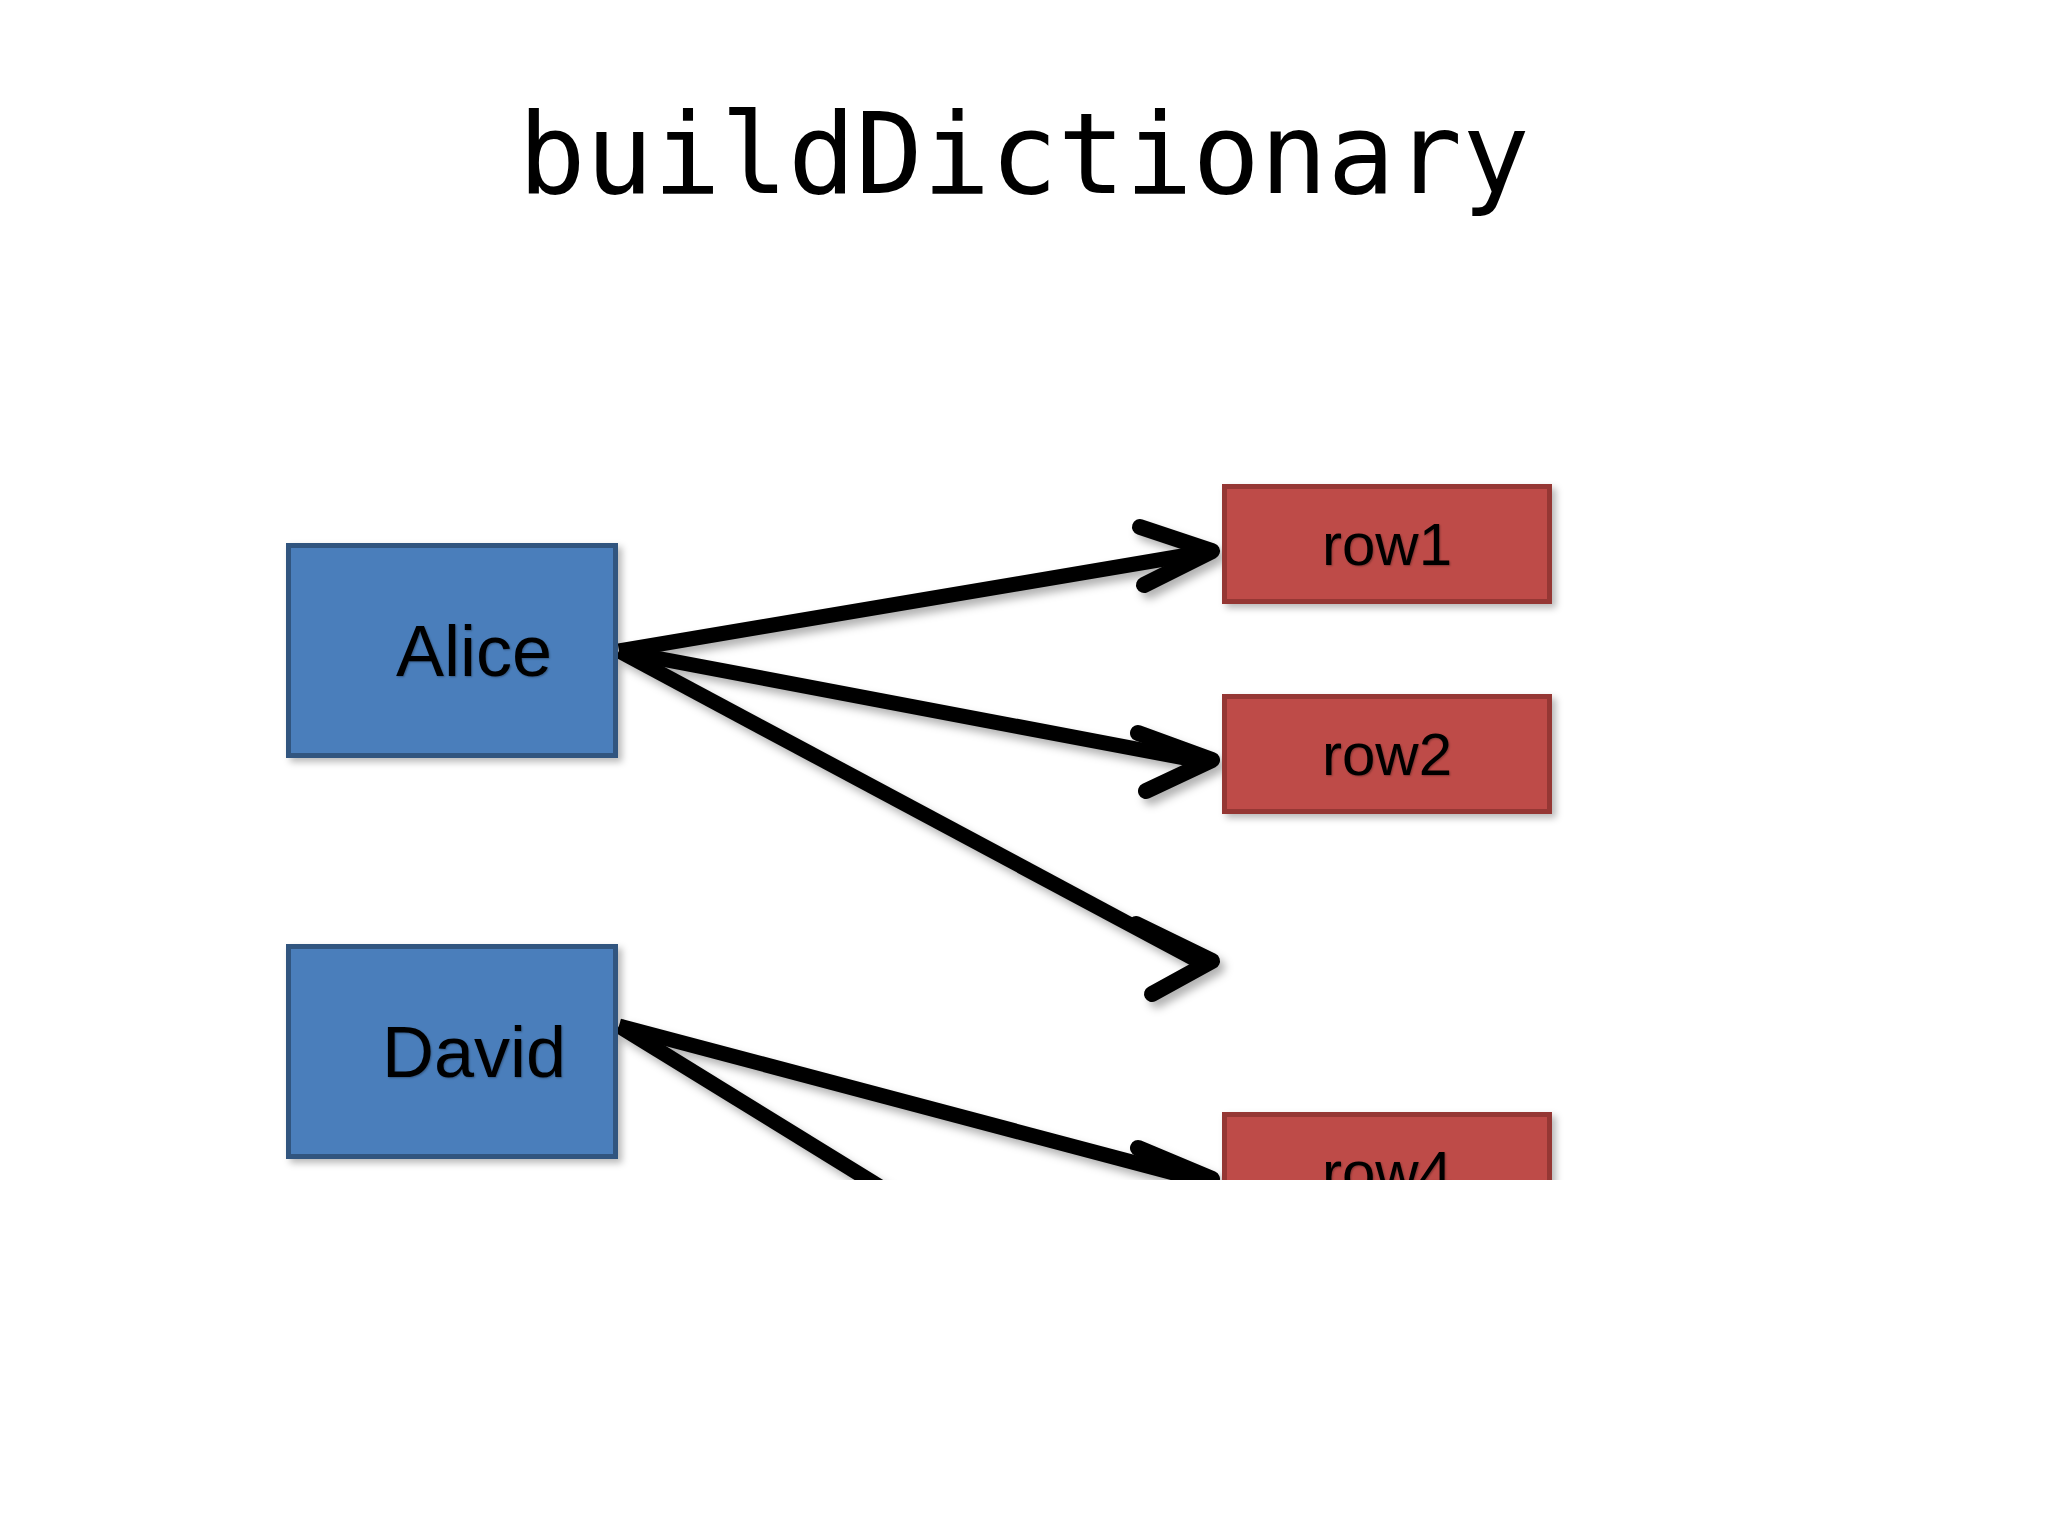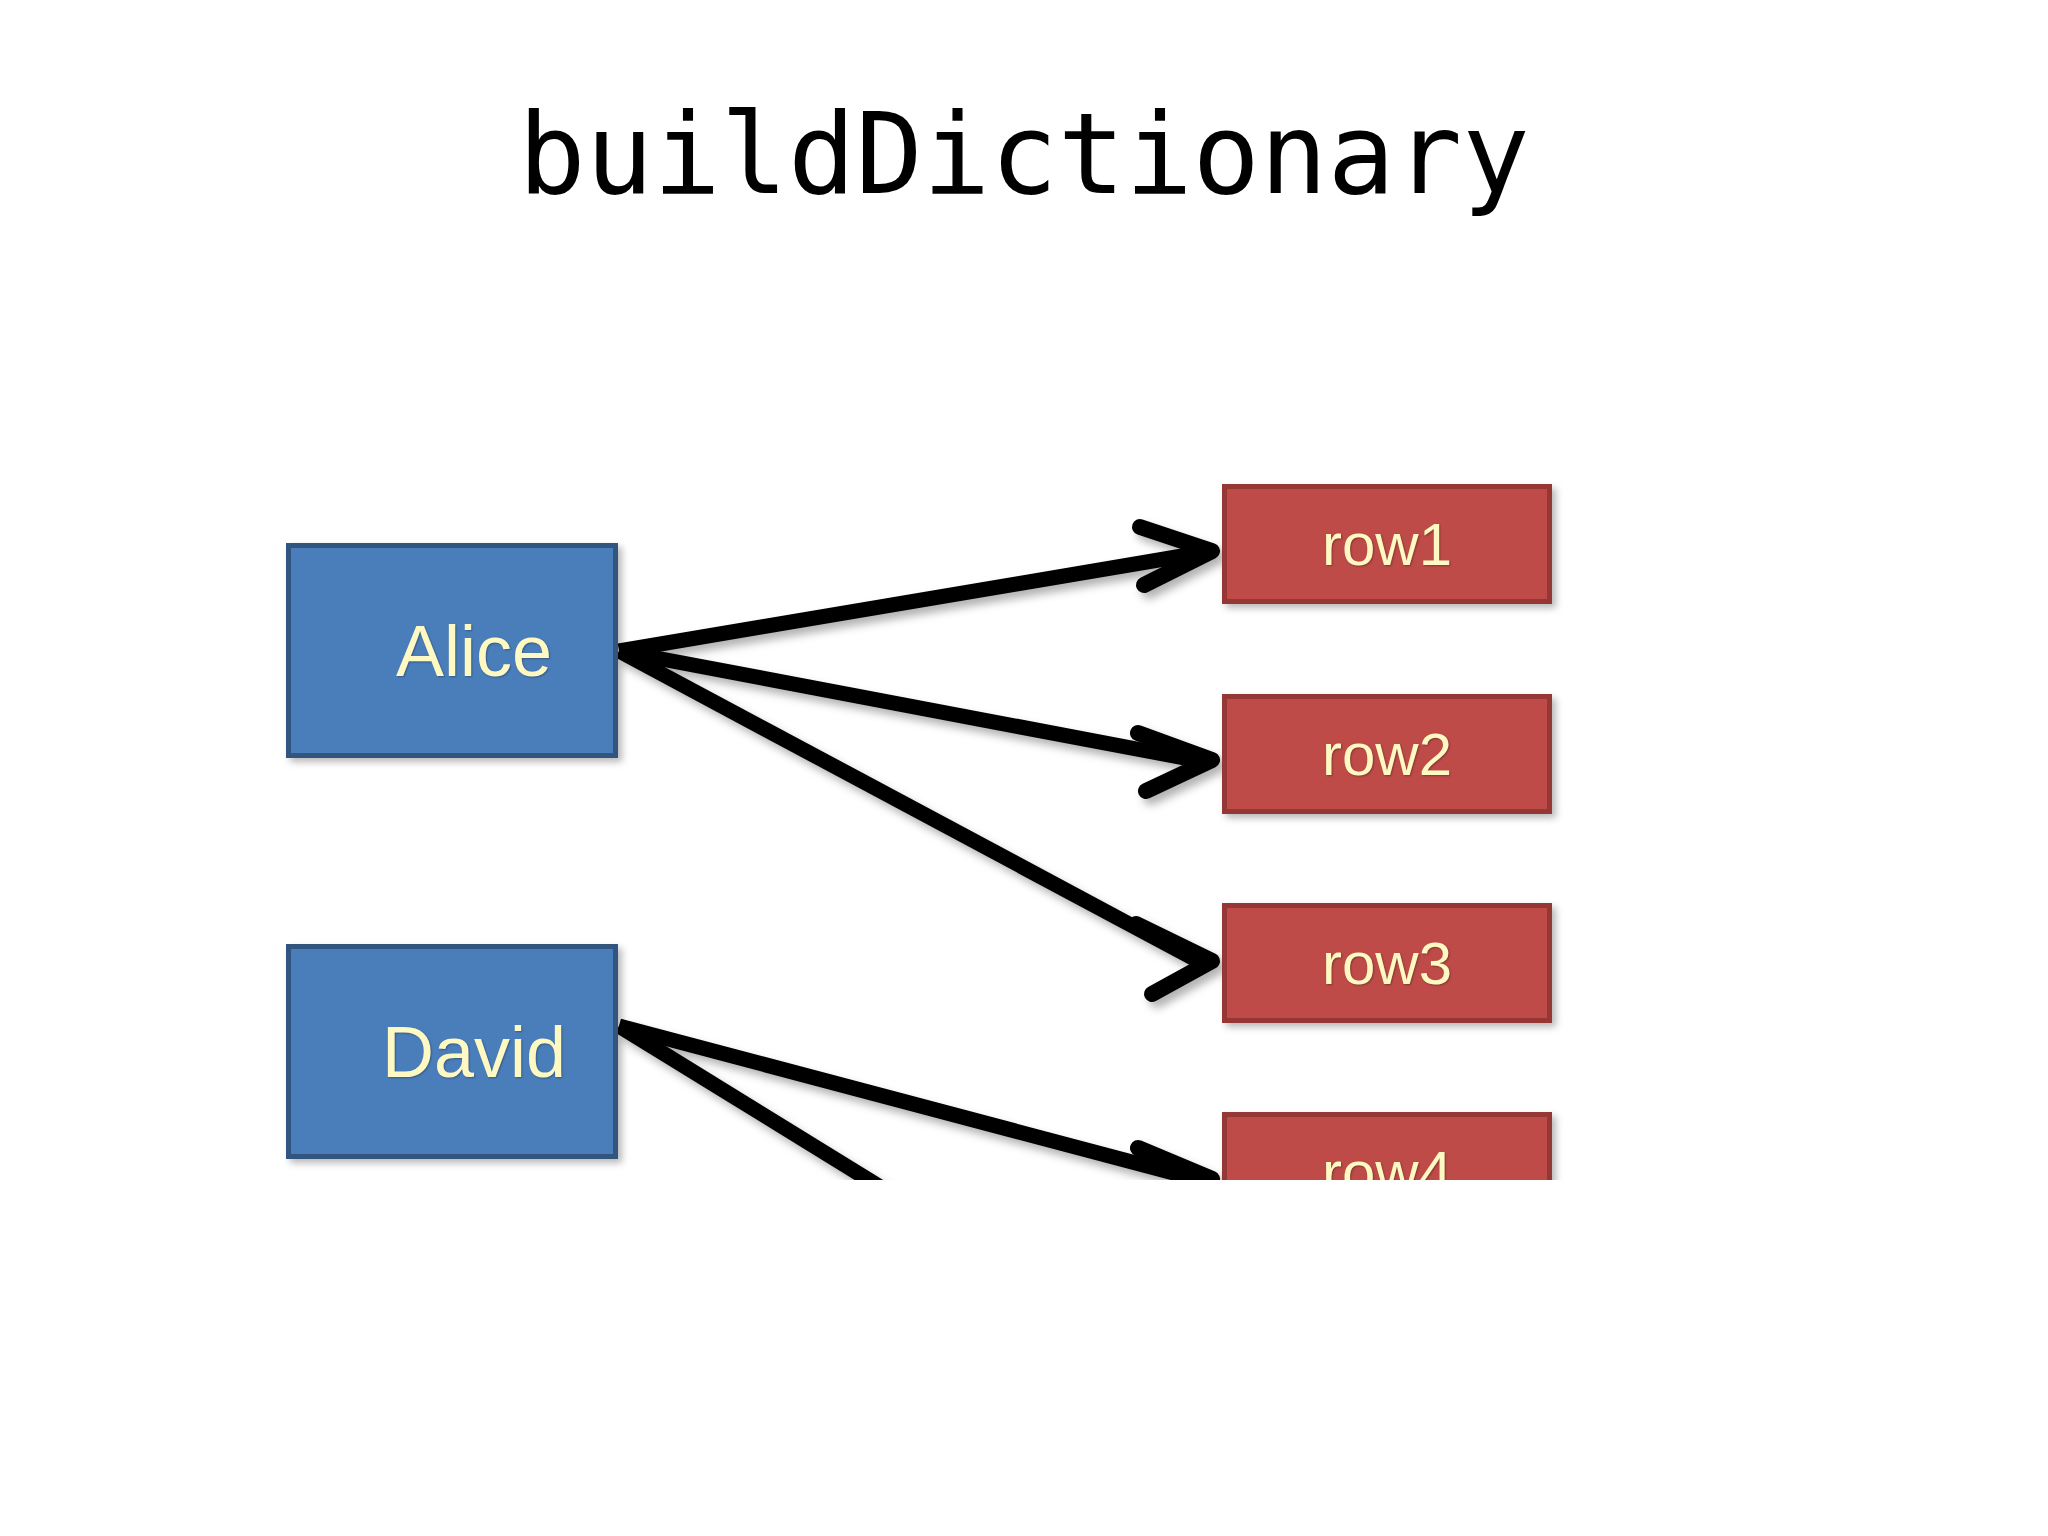--- a/index.html
+++ b/index.html
@@ -60,21 +60,21 @@
   #caption-models { left: 124px; top: 330px; }
   #caption-results { left: 1048px; top: 330px; }
 
   
   .node {
     position: absolute;
     box-sizing: border-box;
     display: flex;
     align-items: center;
     justify-content: center;
-    color: #fef9c3;
+    color: #000000;
     font-family: "Liberation Sans", sans-serif;
     text-shadow: 1px 1px 2px rgba(0,0,0,0.30);
     z-index: 3;
   }
   .node.model {
     width: 332px;
     height: 215px;
     background: #4A7EBB;
     border: 5px solid #31557F;
     font-size: 72px;
@@ -159,23 +159,20 @@
   <div class="node model" id="node-david">
     <span>David</span>
   </div>
 
   <div class="node row" id="node-row1">
     <span>row1</span>
   </div>
   <div class="node row" id="node-row2">
     <span>row2</span>
   </div>
-  <div class="node row" id="node-row3">
-    <span>row3</span>
-  </div>
   <div class="node row" id="node-row4">
     <span>row4</span>
   </div>
   <div class="node row" id="node-row5">
     <span>row5</span>
   </div>
 
 </div>
 
 </body></html>

